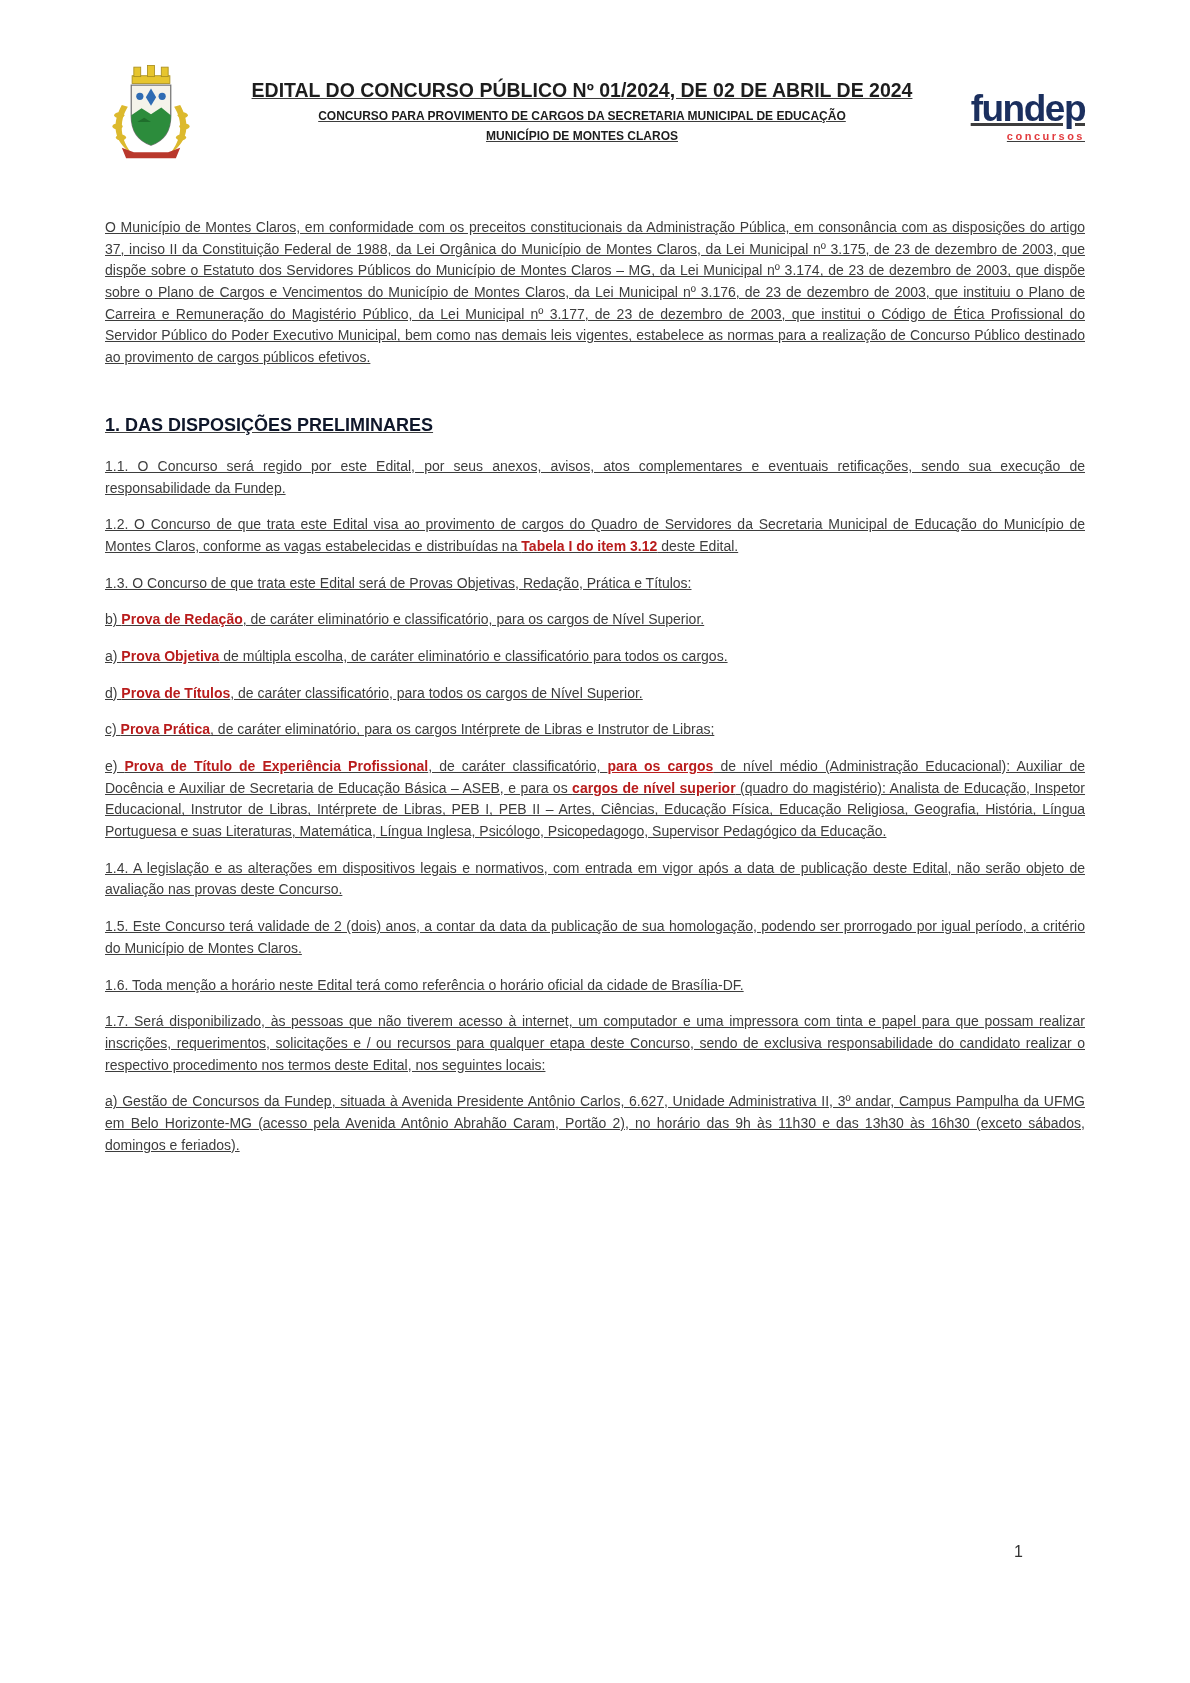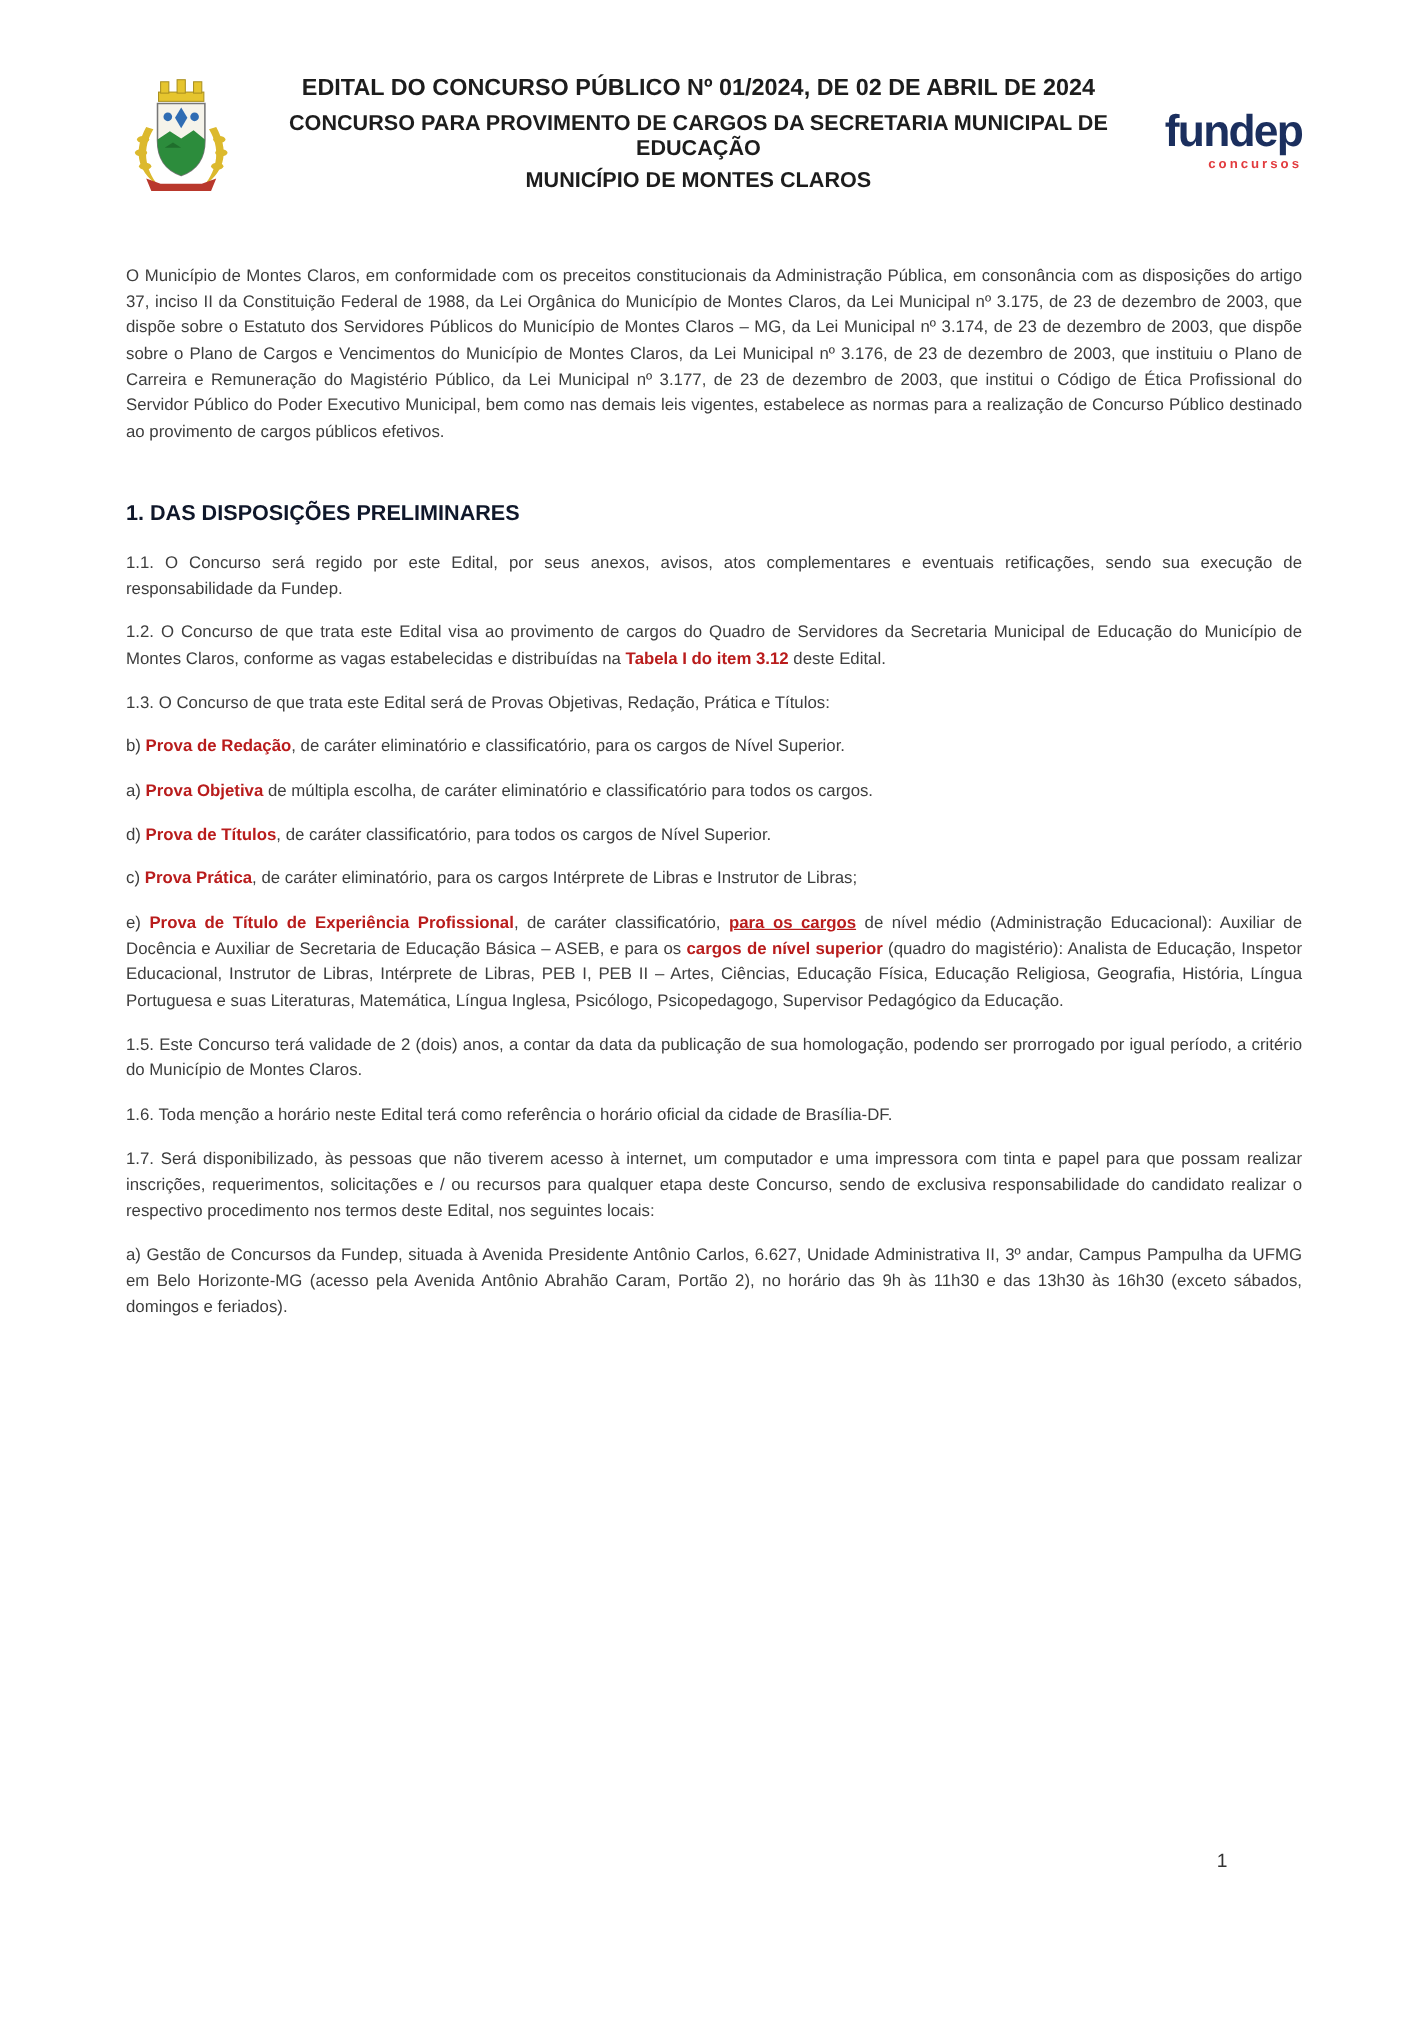--- a/index.html
+++ b/index.html
@@ -6,34 +6,35 @@
   html,body { background:#ffffff; }
   .page {
     position:relative;
     width:1190px;
     height:1559px;
     margin:0 auto;
     background:#ffffff;
     font-family:"Liberation Sans", sans-serif;
     color:#3d3d3d;
     overflow:hidden;
+    text-decoration:underline;
   }
   .content { padding:62px 105px 0 105px; }
 
   
   .doc-header {
     display:flex;
     align-items:center;
     gap:14px;
     margin-bottom:52px;
   }
   .coat { flex:0 0 92px; display:flex; justify-content:center; }
   .htext { flex:1 1 auto; text-align:center; padding:0 6px; color:#1d1d1d; }
   .title  { font-size:19.5px; font-weight:bold; margin-bottom:7px; }
-  .sub    { font-size:18px; font-weight:bold; margin-bottom:6px; }
+  .sub    { font-size:12px; font-weight:bold; margin-bottom:6px; }
   .fundep-logo { flex:0 0 118px; text-align:right; padding-top:4px; }
   .fundep-name {
     font-size:37px; font-weight:bold; letter-spacing:-1.5px;
     color:#1b2f5e; line-height:1;
   }
   .fundep-tag {
     font-size:11px; font-weight:bold; letter-spacing:2.5px;
     color:#e23b3e; margin-top:3px; padding-left:2px;
   }
 
@@ -132,20 +133,21 @@
       <p class="para"><span>b) </span><strong>Prova de Redação</strong><span>, de caráter eliminatório e classificatório, para os cargos de Nível Superior.</span></p>
 
       <p class="para"><span>a) </span><strong>Prova Objetiva</strong><span> de múltipla escolha, de caráter eliminatório e classificatório para todos os cargos.</span></p>
 
       <p class="para"><span>d) </span><strong>Prova de Títulos</strong><span>, de caráter classificatório, para todos os cargos de Nível Superior.</span></p>
 
       <p class="para"><span>c) </span><strong>Prova Prática</strong><span>, de caráter eliminatório, para os cargos Intérprete de Libras e Instrutor de Libras;</span></p>
 
       <p class="para"><span>e) </span><strong>Prova de Título de Experiência Profissional</strong><span>, de caráter classificatório, </span><strong class="u">para os cargos</strong><span> de nível médio (Administração Educacional): Auxiliar de Docência e Auxiliar de Secretaria de Educação Básica – ASEB, e para os </span><strong>cargos de nível superior</strong><span> (quadro do magistério): Analista de Educação, Inspetor Educacional, Instrutor de Libras, Intérprete de Libras, PEB I, PEB II – Artes, Ciências, Educação Física, Educação Religiosa, Geografia, História, Língua Portuguesa e suas Literaturas, Matemática, Língua Inglesa, Psicólogo, Psicopedagogo, Supervisor Pedagógico da Educação.</span></p>
 
+      <p class="para">1.4. A legislação e as alterações em dispositivos legais e normativos, com entrada em vigor após a data de publicação deste Edital, não serão objeto de avaliação nas provas deste Concurso.</p>
 
       <p class="para">1.5. Este Concurso terá validade de 2 (dois) anos, a contar da data da publicação de sua homologação, podendo ser prorrogado por igual período, a critério do Município de Montes Claros.</p>
 
       <p class="para">1.6. Toda menção a horário neste Edital terá como referência o horário oficial da cidade de Brasília-DF.</p>
 
       <p class="para">1.7. Será disponibilizado, às pessoas que não tiverem acesso à internet, um computador e uma impressora com tinta e papel para que possam realizar inscrições, requerimentos, solicitações e / ou recursos para qualquer etapa deste Concurso, sendo de exclusiva responsabilidade do candidato realizar o respectivo procedimento nos termos deste Edital, nos seguintes locais:</p>
 
       <p class="para">a) Gestão de Concursos da Fundep, situada à Avenida Presidente Antônio Carlos, 6.627, Unidade Administrativa II, 3º andar, Campus Pampulha da UFMG em Belo Horizonte-MG (acesso pela Avenida Antônio Abrahão Caram, Portão 2), no horário das 9h às 11h30 e das 13h30 às 16h30 (exceto sábados, domingos e feriados).</p>
 
     </main>

